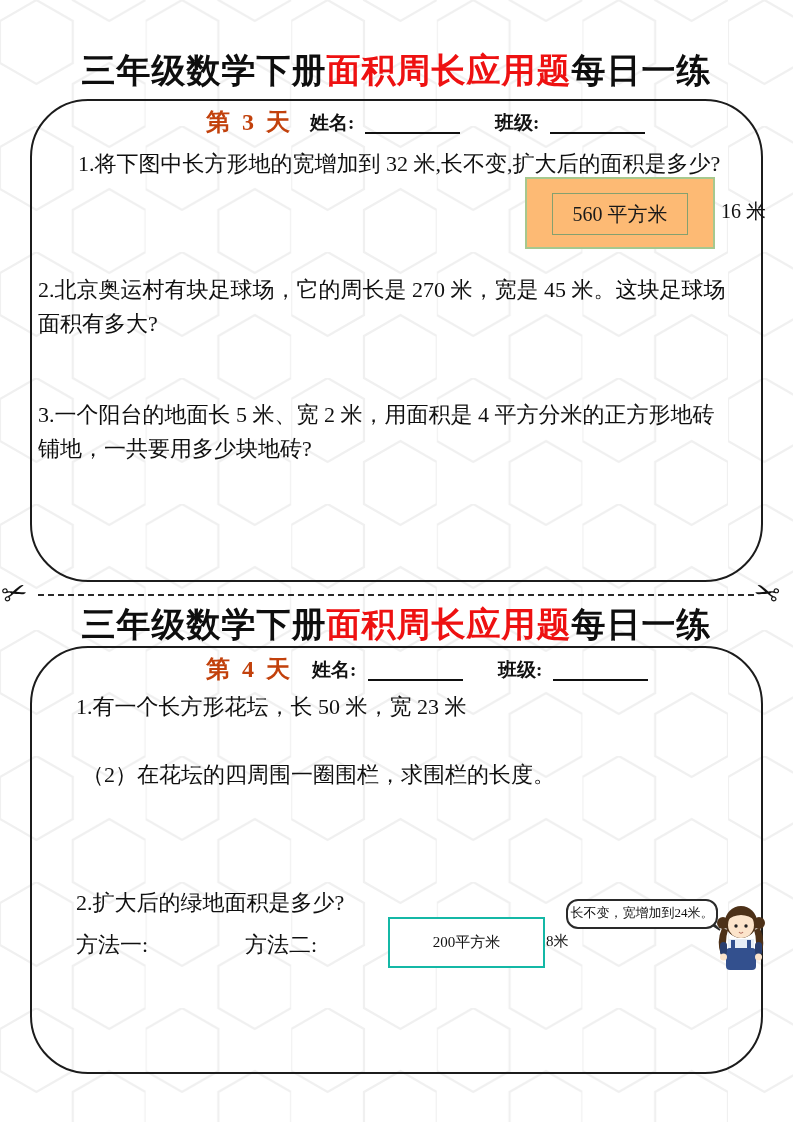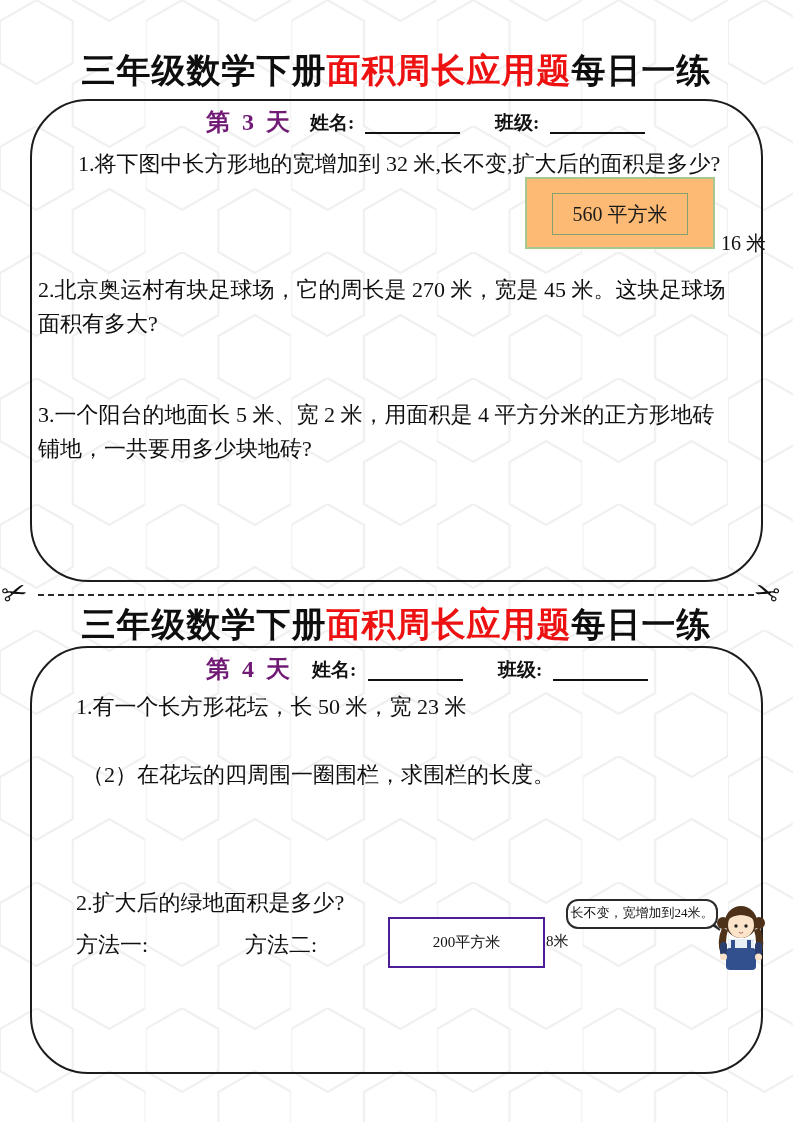--- a/index.html
+++ b/index.html
@@ -22,42 +22,42 @@
   }
   .page-title .red { color:#ee1111; }
 
   .round-box {
     border:2px solid #1c1c1c;
     border-radius:58px;
     background:transparent;
   }
 
   .day-label {
-    color:#701a75; font-weight:bold; font-size:24px; letter-spacing:3px; white-space:nowrap;
+    color:#c2410c; font-weight:bold; font-size:24px; letter-spacing:3px; white-space:nowrap;
   }
   .hdr-label { font-weight:bold; font-size:19px; white-space:nowrap; }
   .write-line { border-bottom:2px solid #111; height:18px; }
 
   .prob { font-size:22px; line-height:34px; color:#101010; }
   .nowrap { white-space:nowrap;margin-left:40px; }
 
   .green-box {
     background:#fdba74;
     border:2px solid #a6c88e;
   }
   .green-inner {
     border:1px solid #85a06f;
     display:flex; align-items:center; justify-content:center;
     font-size:20px; color:#1a1a1a; white-space:nowrap;
   }
   .side-label { font-size:20px; white-space:nowrap; }
 
   .plain-rect {
     background:#fff;
-    border:2px solid #4c1d95;
+    border:2px solid #14b8a6;
     display:flex; align-items:center; justify-content:center;
     font-size:15px; white-space:nowrap;
   }
   .small-side { font-size:15px; white-space:nowrap; }
 
   .dashed-line { border-top:2px dashed #2a2a2a; width:716px; }
   .scissors { font-size:30px; color:#111; line-height:30px; }
   .scissors.left  { transform:rotate(-18deg); }
   .scissors.right { transform:scaleX(-1) rotate(-18deg); }
 
@@ -99,21 +99,21 @@
   <div class="abs hdr-label" style="left:310px; top:110px;">姓名:</div>
   <div class="abs write-line" style="left:365px; top:114px; width:95px;"></div>
   <div class="abs hdr-label" style="left:495px; top:110px;">班级:</div>
   <div class="abs write-line" style="left:550px; top:114px; width:95px;"></div>
 
   <div class="abs prob nowrap" style="left:38px; top:147px;">1.将下图中长方形地的宽增加到 32 米,长不变,扩大后的面积是多少?</div>
 
   <div class="abs green-box" style="left:525px; top:177px; width:186px; height:68px;">
     <div class="green-inner abs" style="left:25px; top:14px; width:134px; height:40px;">560 平方米</div>
   </div>
-  <div class="abs side-label" style="left:721px; top:198px;margin-top:32px;">16 米</div>
+  <div class="abs side-label" style="left:721px; top:198px;">16 米</div>
 
   <div class="abs prob" style="left:38px; top:273px; width:690px;">2.北京奥运村有块足球场，它的周长是 270 米，宽是 45 米。这块足球场面积有多大?</div>
 
   <div class="abs prob" style="left:38px; top:398px; width:690px;">3.一个阳台的地面长 5 米、宽 2 米，用面积是 4 平方分米的正方形地砖铺地，一共要用多少块地砖?</div>
 
   <div class="abs scissors left" style="left:2px; top:578px;">✂</div>
   <div class="abs dashed-line" style="left:38px; top:594px;"></div>
   <div class="abs scissors right" style="left:754px; top:578px;">✂</div>
 
   <div class="abs page-title" style="top:602px;">

